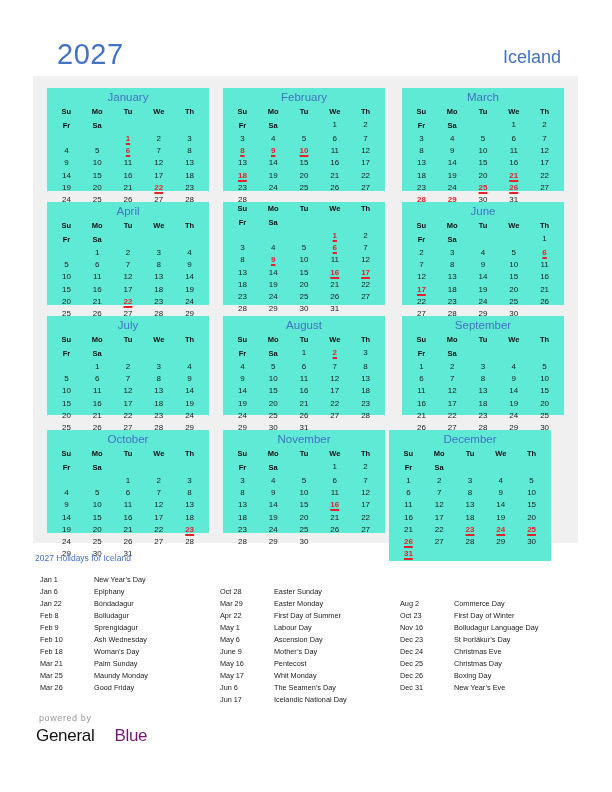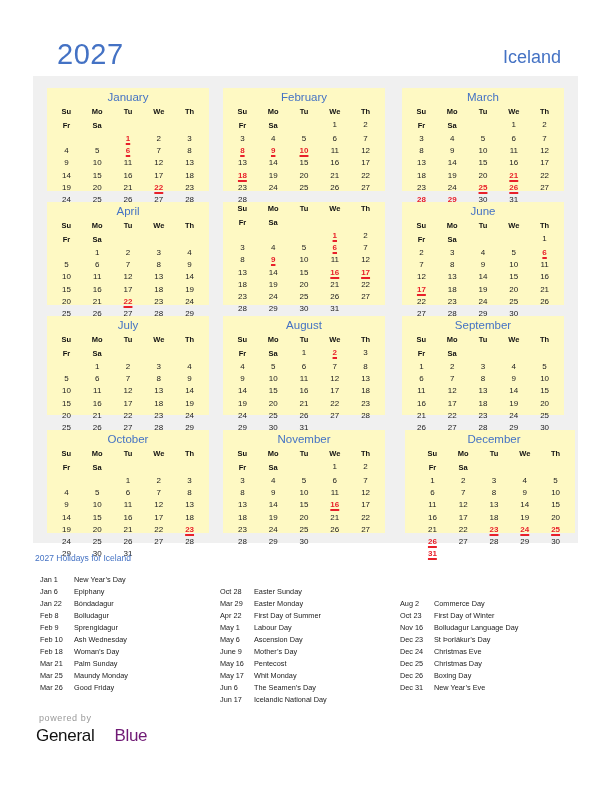--- a/index.html
+++ b/index.html
@@ -1,28 +1,28 @@
 <!DOCTYPE html>
 <html><head>
 <meta charset="utf-8">
 <style>
   html,body{margin:0;padding:0;}
   body{width:612px;height:792px;background:#ffffff;position:relative;overflow:hidden;font-family:"Liberation Sans",sans-serif;color:#222;}
   .year{position:absolute;left:57px;top:38px;font-size:29px;color:#4472c4;letter-spacing:0.5px;}
   .country{position:absolute;right:51px;top:47px;font-size:18px;color:#4472c4;}
   .panel{position:absolute;left:33px;top:76px;width:545px;height:467px;background:#f0f0f0;}
-  .month{position:absolute;background:#fef9c3;width:162px;}
+  .month{position:absolute;background:#5eead4;width:162px;}
   .mname{text-align:center;font-size:11.5px;color:#4472c4;height:16px;line-height:16px;margin-top:1px;}
   .grid{display:grid;grid-template-columns:repeat(5,1fr);padding:0 4px;}
   .dow{font-size:7.5px;font-weight:bold;text-align:center;height:14px;line-height:14px;color:#111;}
   .day{font-size:8px;text-align:center;height:12.2px;line-height:12px;color:#222;}
   .day.hol{color:#e8202a;font-weight:bold;text-decoration:underline;text-decoration-thickness:1.5px;text-underline-offset:1.5px;}
   .htitle{position:absolute;left:35px;top:553px;font-size:8.5px;color:#4472c4;}
   .hcol{position:absolute;font-size:7.3px;color:#222;}
-  .hrow{height:12px;line-height:12px;display:flex;white-space:nowrap;}
+  .hrow{height:12px;line-height:12px;display:flex;white-space:nowrap;gap:20px;}
   .hdate{width:34px;}
   .powered{position:absolute;left:39px;top:713px;font-size:9px;color:#999;letter-spacing:0.6px;}
   .brand{position:absolute;left:36px;top:726px;font-size:17px;color:#111;letter-spacing:-0.3px;}
   .brand .blue{color:#701a75;margin-left:20px;}
 </style>
 </head>
 <body>
 
 <div class="year">2027</div>
 <div class="country">Iceland</div>
@@ -519,21 +519,21 @@
         <div class="day">23</div>
         <div class="day">24</div>
         <div class="day">25</div>
         <div class="day">26</div>
         <div class="day">27</div>
         <div class="day">28</div>
         <div class="day">29</div>
         <div class="day">30</div>
       </div>
     </div>
-    <div class="month" style="left: 405px; top: 430px; height: 103px; padding-left: 8px;">
+    <div class="month" style="left: 389px; top: 430px; height: 131px;">
       <div class="mname">December</div>
       <div class="grid">
         <div class="dow">Su</div>
         <div class="dow">Mo</div>
         <div class="dow">Tu</div>
         <div class="dow">We</div>
         <div class="dow">Th</div>
         <div class="dow">Fr</div>
         <div class="dow">Sa</div>
         <div class="day"></div>

